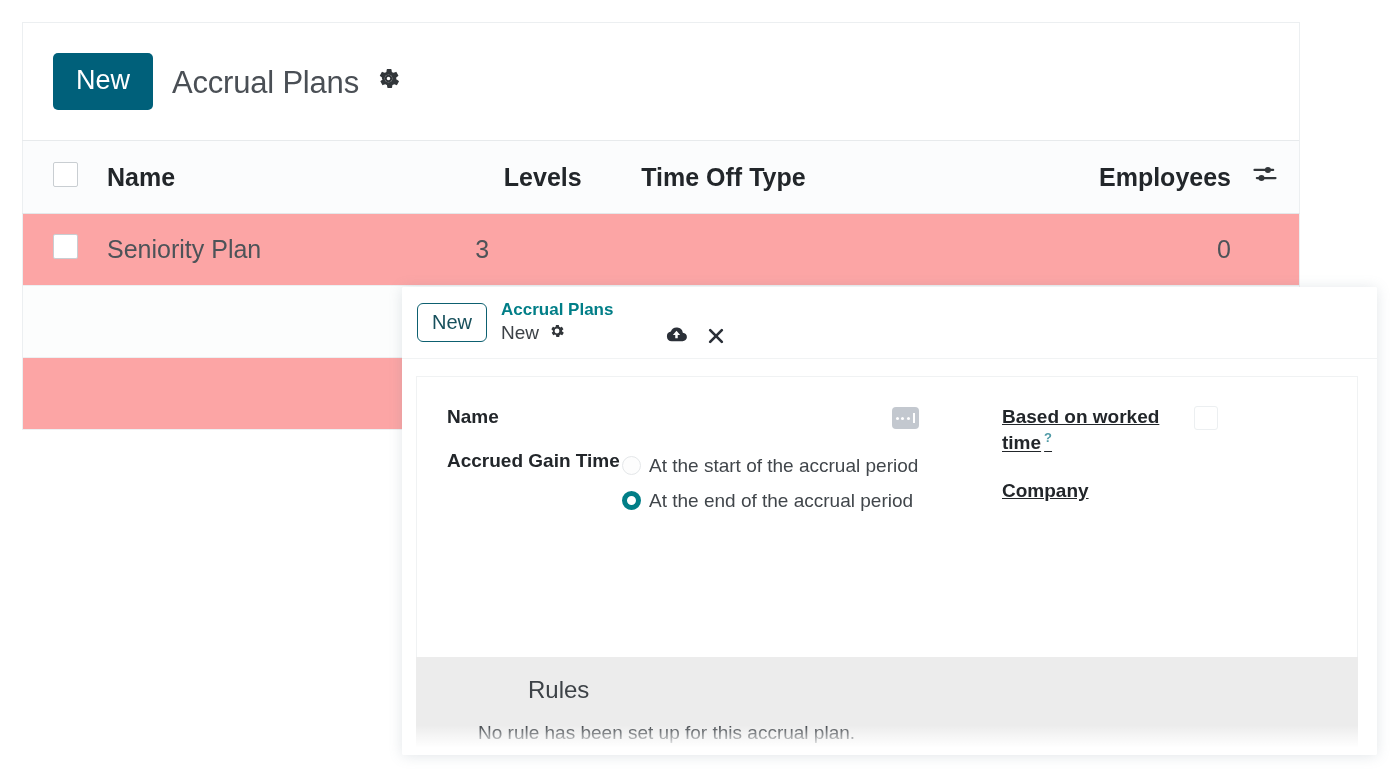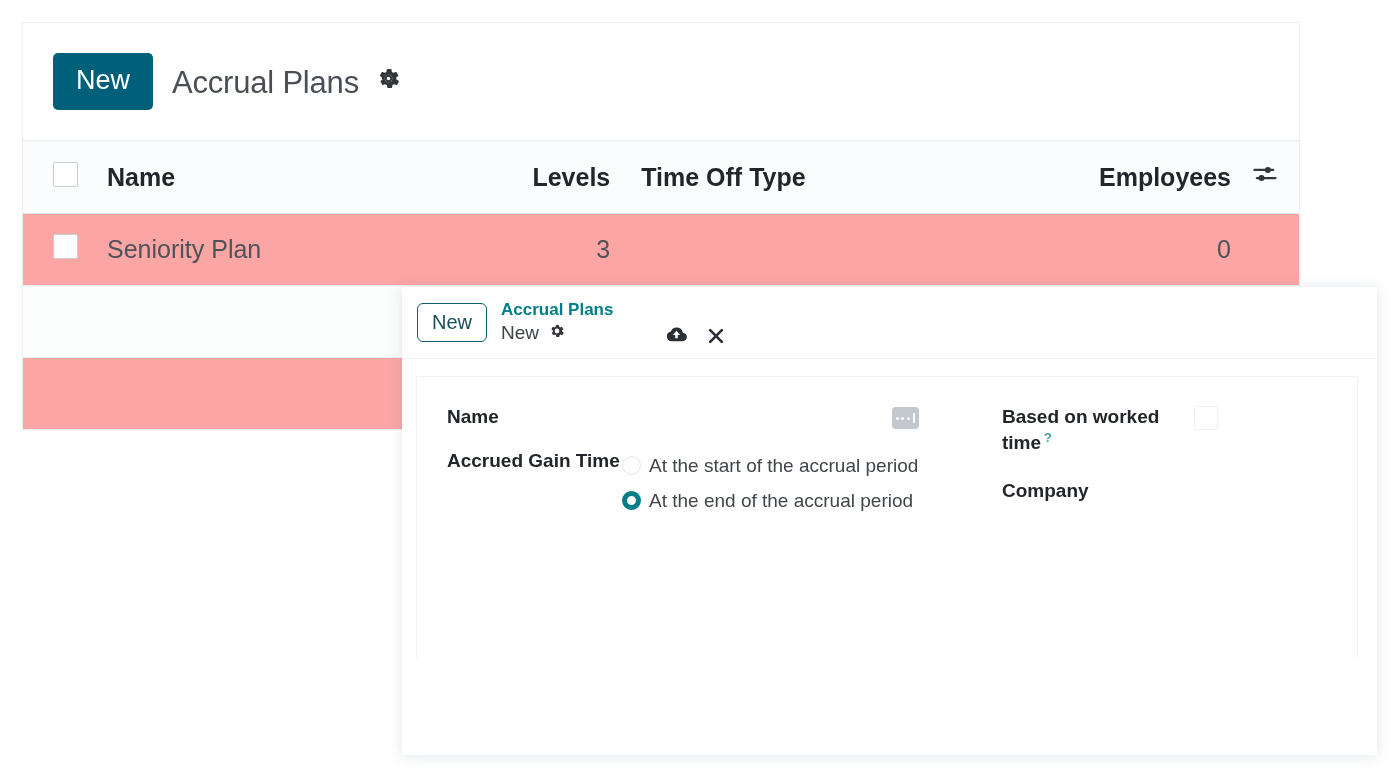--- a/index.html
+++ b/index.html
@@ -87,21 +87,21 @@
     color: #4d5358;
     border-bottom: 1px solid #edf0f2;
     padding: 0;
     vertical-align: middle;
     background: #fca5a5;
   }
   .tbl tbody tr.alt td { background: #fcfdfd; }
 
   .col-chk   { width: 84px; text-align: center; }
   .col-name  { text-align: left; }
-  .col-lv    { width: 135px; text-align: right; padding-right: 10px !important; }
+  .col-lv    { width: 135px; padding-right: 10px !important; }
   .col-tot   { width: 290px; text-align: left; padding-left: 21px !important; }
   .col-emp   { text-align: right; padding-right: 68px !important; }
 
   .cbox {
     width: 25px;
     height: 25px;
     border: 1px solid #c9ced2;
     border-radius: 2px;
     background: #ffffff;
     display: inline-block;
@@ -261,20 +261,21 @@
     width: 2px; height: 10px; background: #ffffff; display: block; margin-left: 1px;
   }
 
   .r-field { display: flex; align-items: flex-start; }
   .r-label {
     font-size: 19px;
     font-weight: 700;
     color: #22262a;
     width: 180px;
     line-height: 1.33;
+    text-decoration: underline;
   }
   .help-q {
     color: #4f9aa6;
     font-size: 13px;
     vertical-align: super;
     margin-left: 3px;
     cursor: pointer;
   }
   .r-cbox {
     width: 22px;
@@ -466,15 +467,19 @@
 
         <div class="r-field">
           <div class="r-label">Company</div>
           <div style="font-size:19px;color:#41464b;min-width:120px;"></div>
         </div>
 
       </div>
     </div>
   </div>
 
+  <div class="rules-band">
+    <div class="rules-title">Rules</div>
+    <div class="rules-empty">No rule has been set up for this accrual plan.</div>
+  </div>
 
   <div class="bottom-fade"></div>
 </div>
 
 </body></html>

